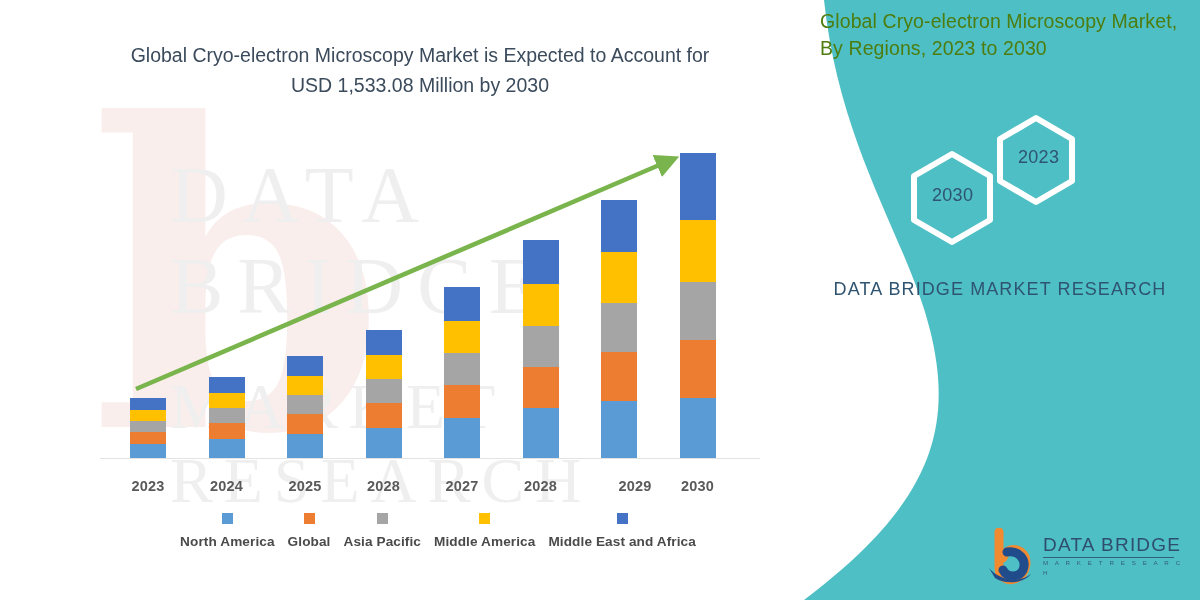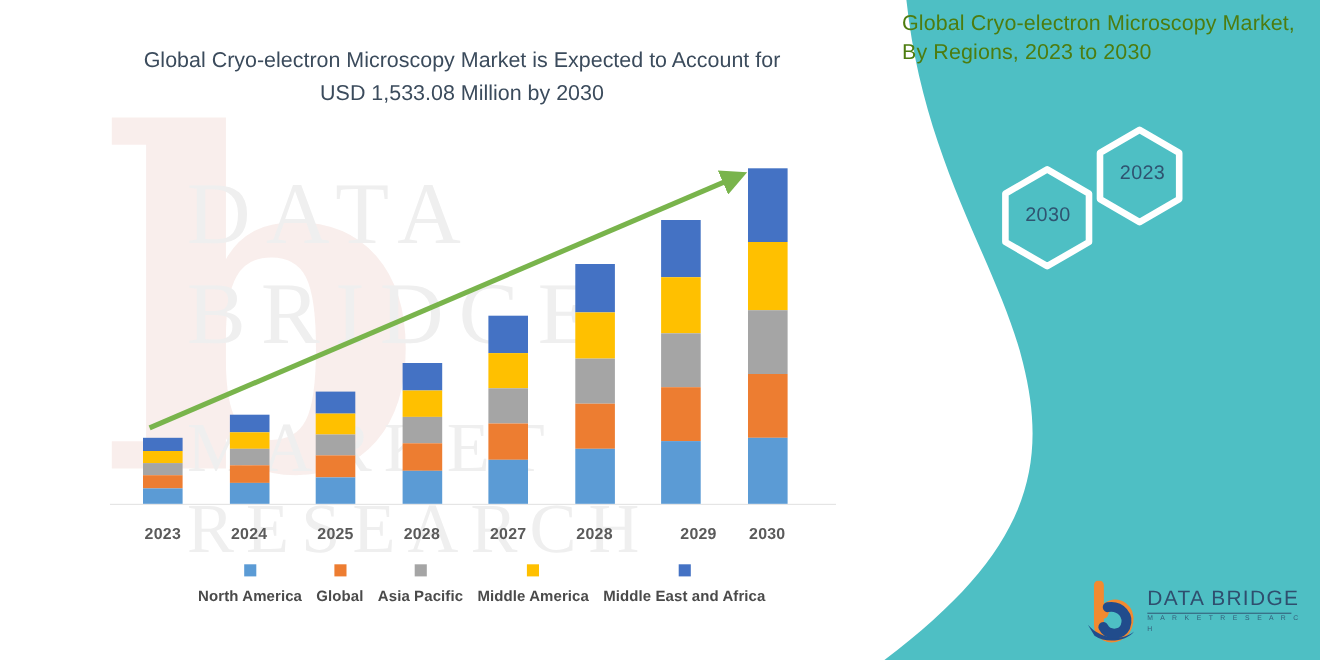--- a/index.html
+++ b/index.html
@@ -239,20 +239,21 @@
         <polygon points="46,6 82,27 82,69 46,90 10,69 10,27" fill="none" stroke="#ffffff" stroke-width="6" stroke-linejoin="round"></polygon>
       </svg>
       <div class="hex-label" style="left:138px;top:35px;">2023</div>
 
       <svg class="hex" style="left:24px;top:36px;" width="96" height="100" viewBox="0 0 96 100">
         <polygon points="48,6 86,28 86,72 48,94 10,72 10,28" fill="none" stroke="#ffffff" stroke-width="6" stroke-linejoin="round"></polygon>
       </svg>
       <div class="hex-label" style="left:52px;top:73px;">2030</div>
     </div>
 
+    <div class="panel-brand">DATA BRIDGE MARKET RESEARCH</div>
   </div>
 
   <div class="logo">
     <svg width="56" height="58" viewBox="0 0 56 58">
       <path d="M14 4 L14 40 C14 50, 24 54, 32 50 C42 45, 44 30, 36 24 C29 19, 20 22, 18 30" fill="none" stroke="#F28A30" stroke-width="9" stroke-linecap="round"></path>
       <path d="M4 40 C14 52, 34 56, 46 46 C40 54, 22 58, 10 50 Z" fill="#214C8C"></path>
       <path d="M22 24 C34 22, 42 32, 38 42 C34 50, 22 50, 18 42" fill="none" stroke="#214C8C" stroke-width="9" stroke-linecap="round"></path>
     </svg>
     <div class="logo-text">
       <div class="logo-name">DATA BRIDGE</div>

